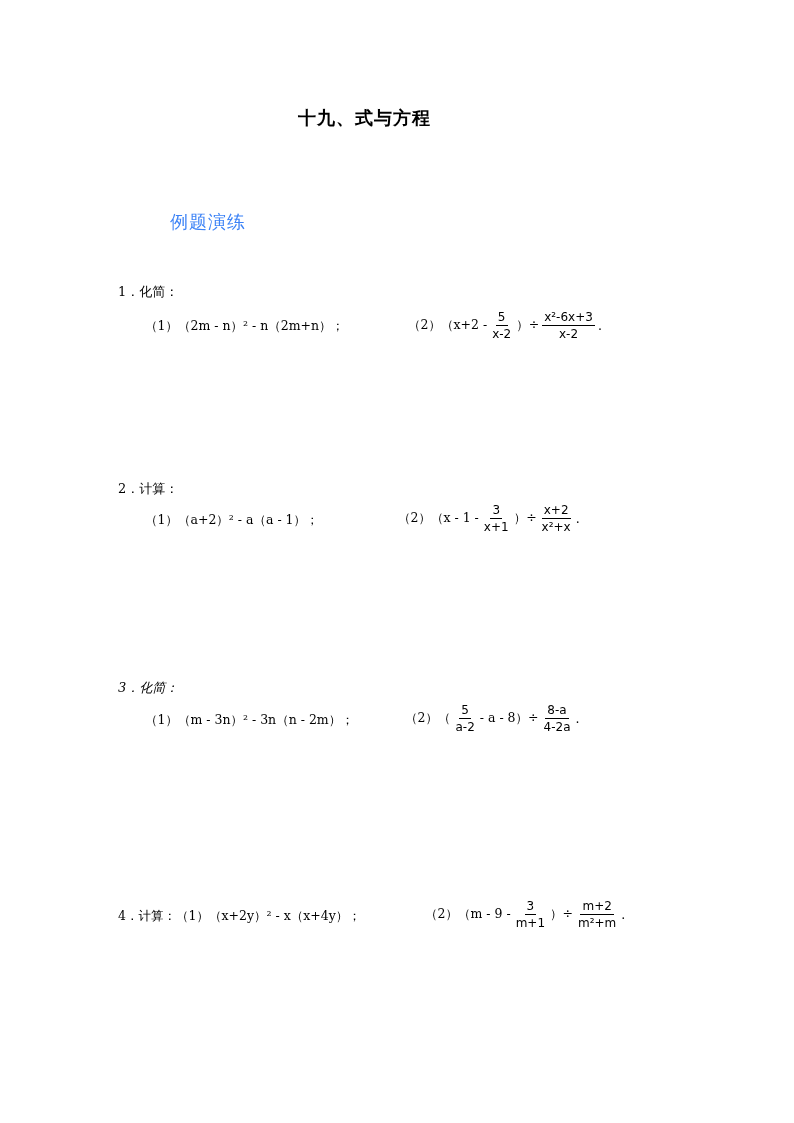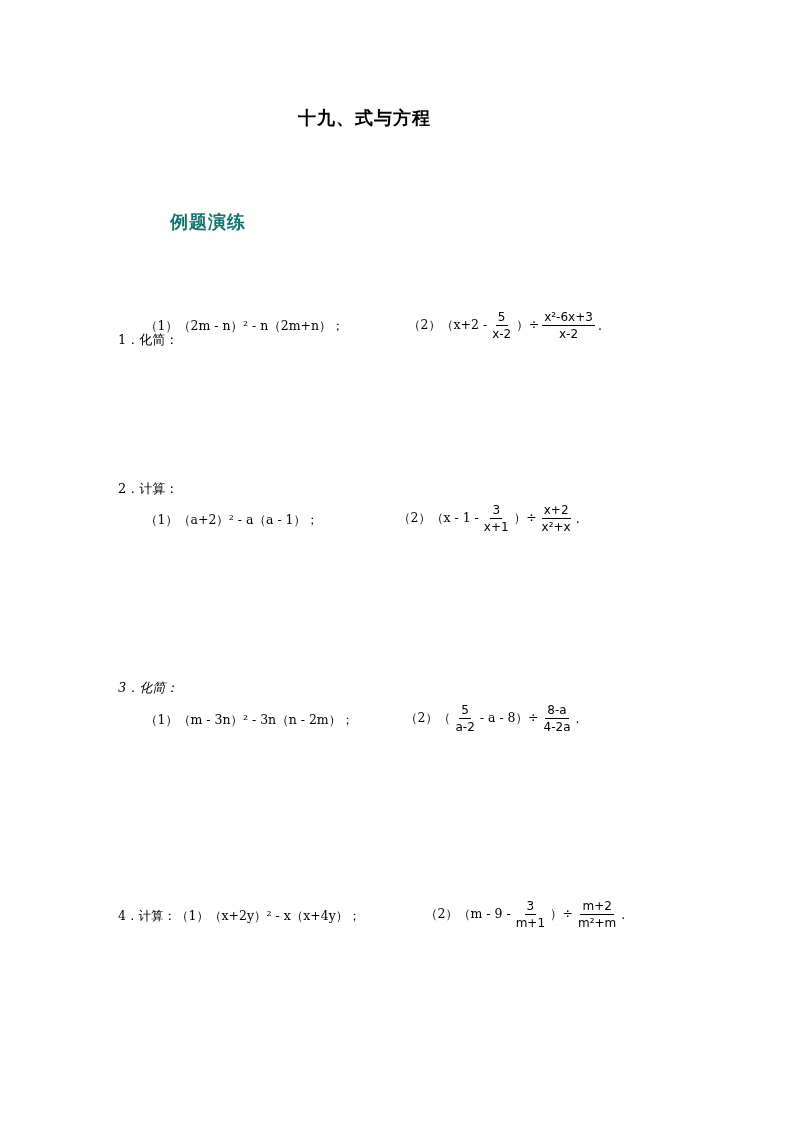--- a/index.html
+++ b/index.html
@@ -1,32 +1,32 @@
 <!DOCTYPE html>
 <html><head>
   <meta charset="utf-8">
   <style>
     * { margin: 0; padding: 0; box-sizing: border-box; }
     html, body { width: 794px; height: 1123px; background: #ffffff; }
     body { position: relative; font-family: "DejaVu Serif", "Liberation Serif", serif; color: #000; overflow: hidden; }
     .title { position: absolute; top: 106px; left: 0; width: 729px; text-align: center; font-size: 18px; font-weight: bold; letter-spacing: 1px; }
-    .subtitle { position: absolute; top: 210px; left: 170px; font-size: 18px; font-weight: bold; color: #0f766e; letter-spacing: 1px; }
+    .subtitle { position: absolute; top: 210px; left: 170px; font-size: 18px; font-weight: normal; color: #3b82f6; letter-spacing: 1px; }
     .q-head { position: absolute; left: 118px; font-size: 13px; }
     .line { position: absolute; font-size: 12.5px; display: flex; align-items: center; white-space: nowrap; }
     .frac { display: inline-flex; flex-direction: column; align-items: center; margin: 0 3px; font-family: "DejaVu Sans", "Liberation Sans", sans-serif; font-size: 12px; line-height: 14px; }
     .frac .num { padding: 0 2px 1px; border-bottom: 1px solid #000; }
     .frac .den { padding: 1px 2px 0; }
   </style>
 </head>
 <body>
 
 <div class="title">十九、式与方程</div>
 <div class="subtitle">例题演练</div>
 
-<div class="q-head" style="top:283px;margin-top:48px;">
+<div class="q-head" style="top:283px;">
   <span>1．</span><span>化简：</span>
 </div>
 <div class="line" style="top:318px; left:145px;">
   <span>（1）</span>
   <span>（2m - n）² - n（2m+n）；</span>
 </div>
 <div class="line" style="top:310px; left:408px;">
   <span>（2）</span>
   <span>（x+2 - </span>
   <span class="frac">

